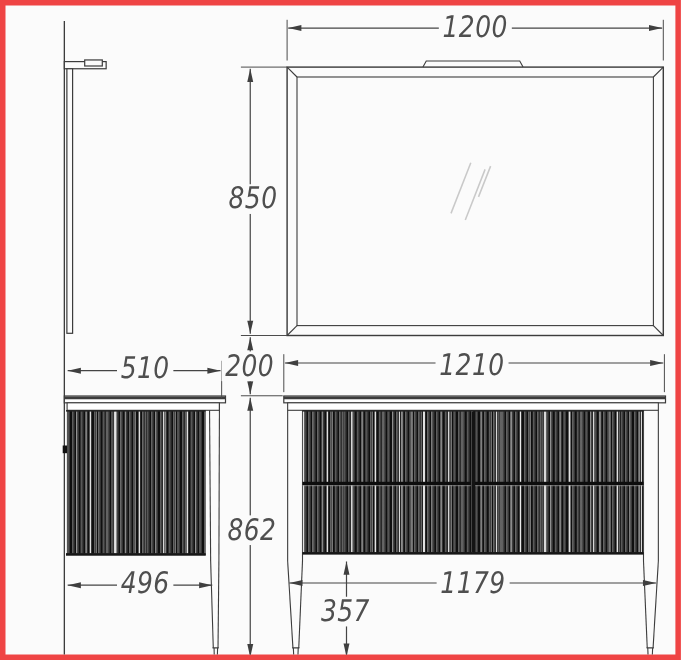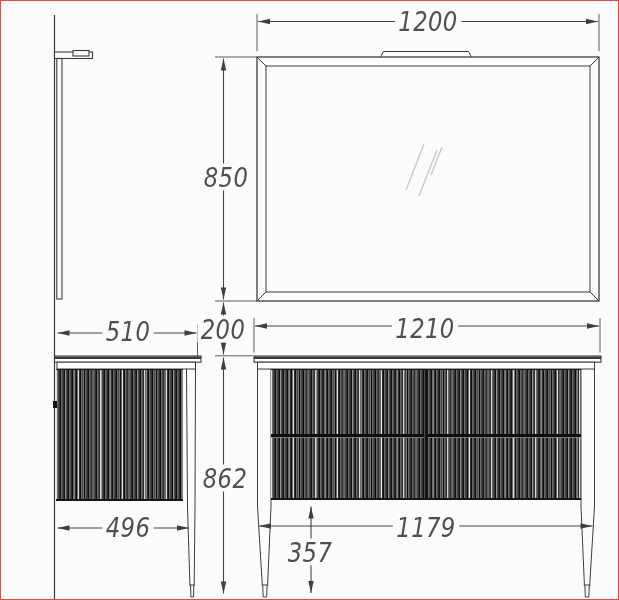--- a/index.html
+++ b/index.html
@@ -1,20 +1,20 @@
 <!DOCTYPE html>
 <html><head>
 <meta charset="utf-8">
 <style>
   html,body{margin:0;padding:0;background:#ffffff;}
   .canvas{
     position:relative;
     width:619px;height:600px;
     background:#fbfbfb;
-    border:1px solid #ef4444;
+    border:5px solid #ef4444;
     box-sizing:border-box;
     overflow:hidden;
     font-family:"DejaVu Sans",sans-serif;
   }
   .linework{position:absolute;left:0;top:0;}
   .dim{
     position:absolute;
     transform:translate(-50%,-50%) scaleX(0.84);
     font-style:italic;
     font-size:27px;

